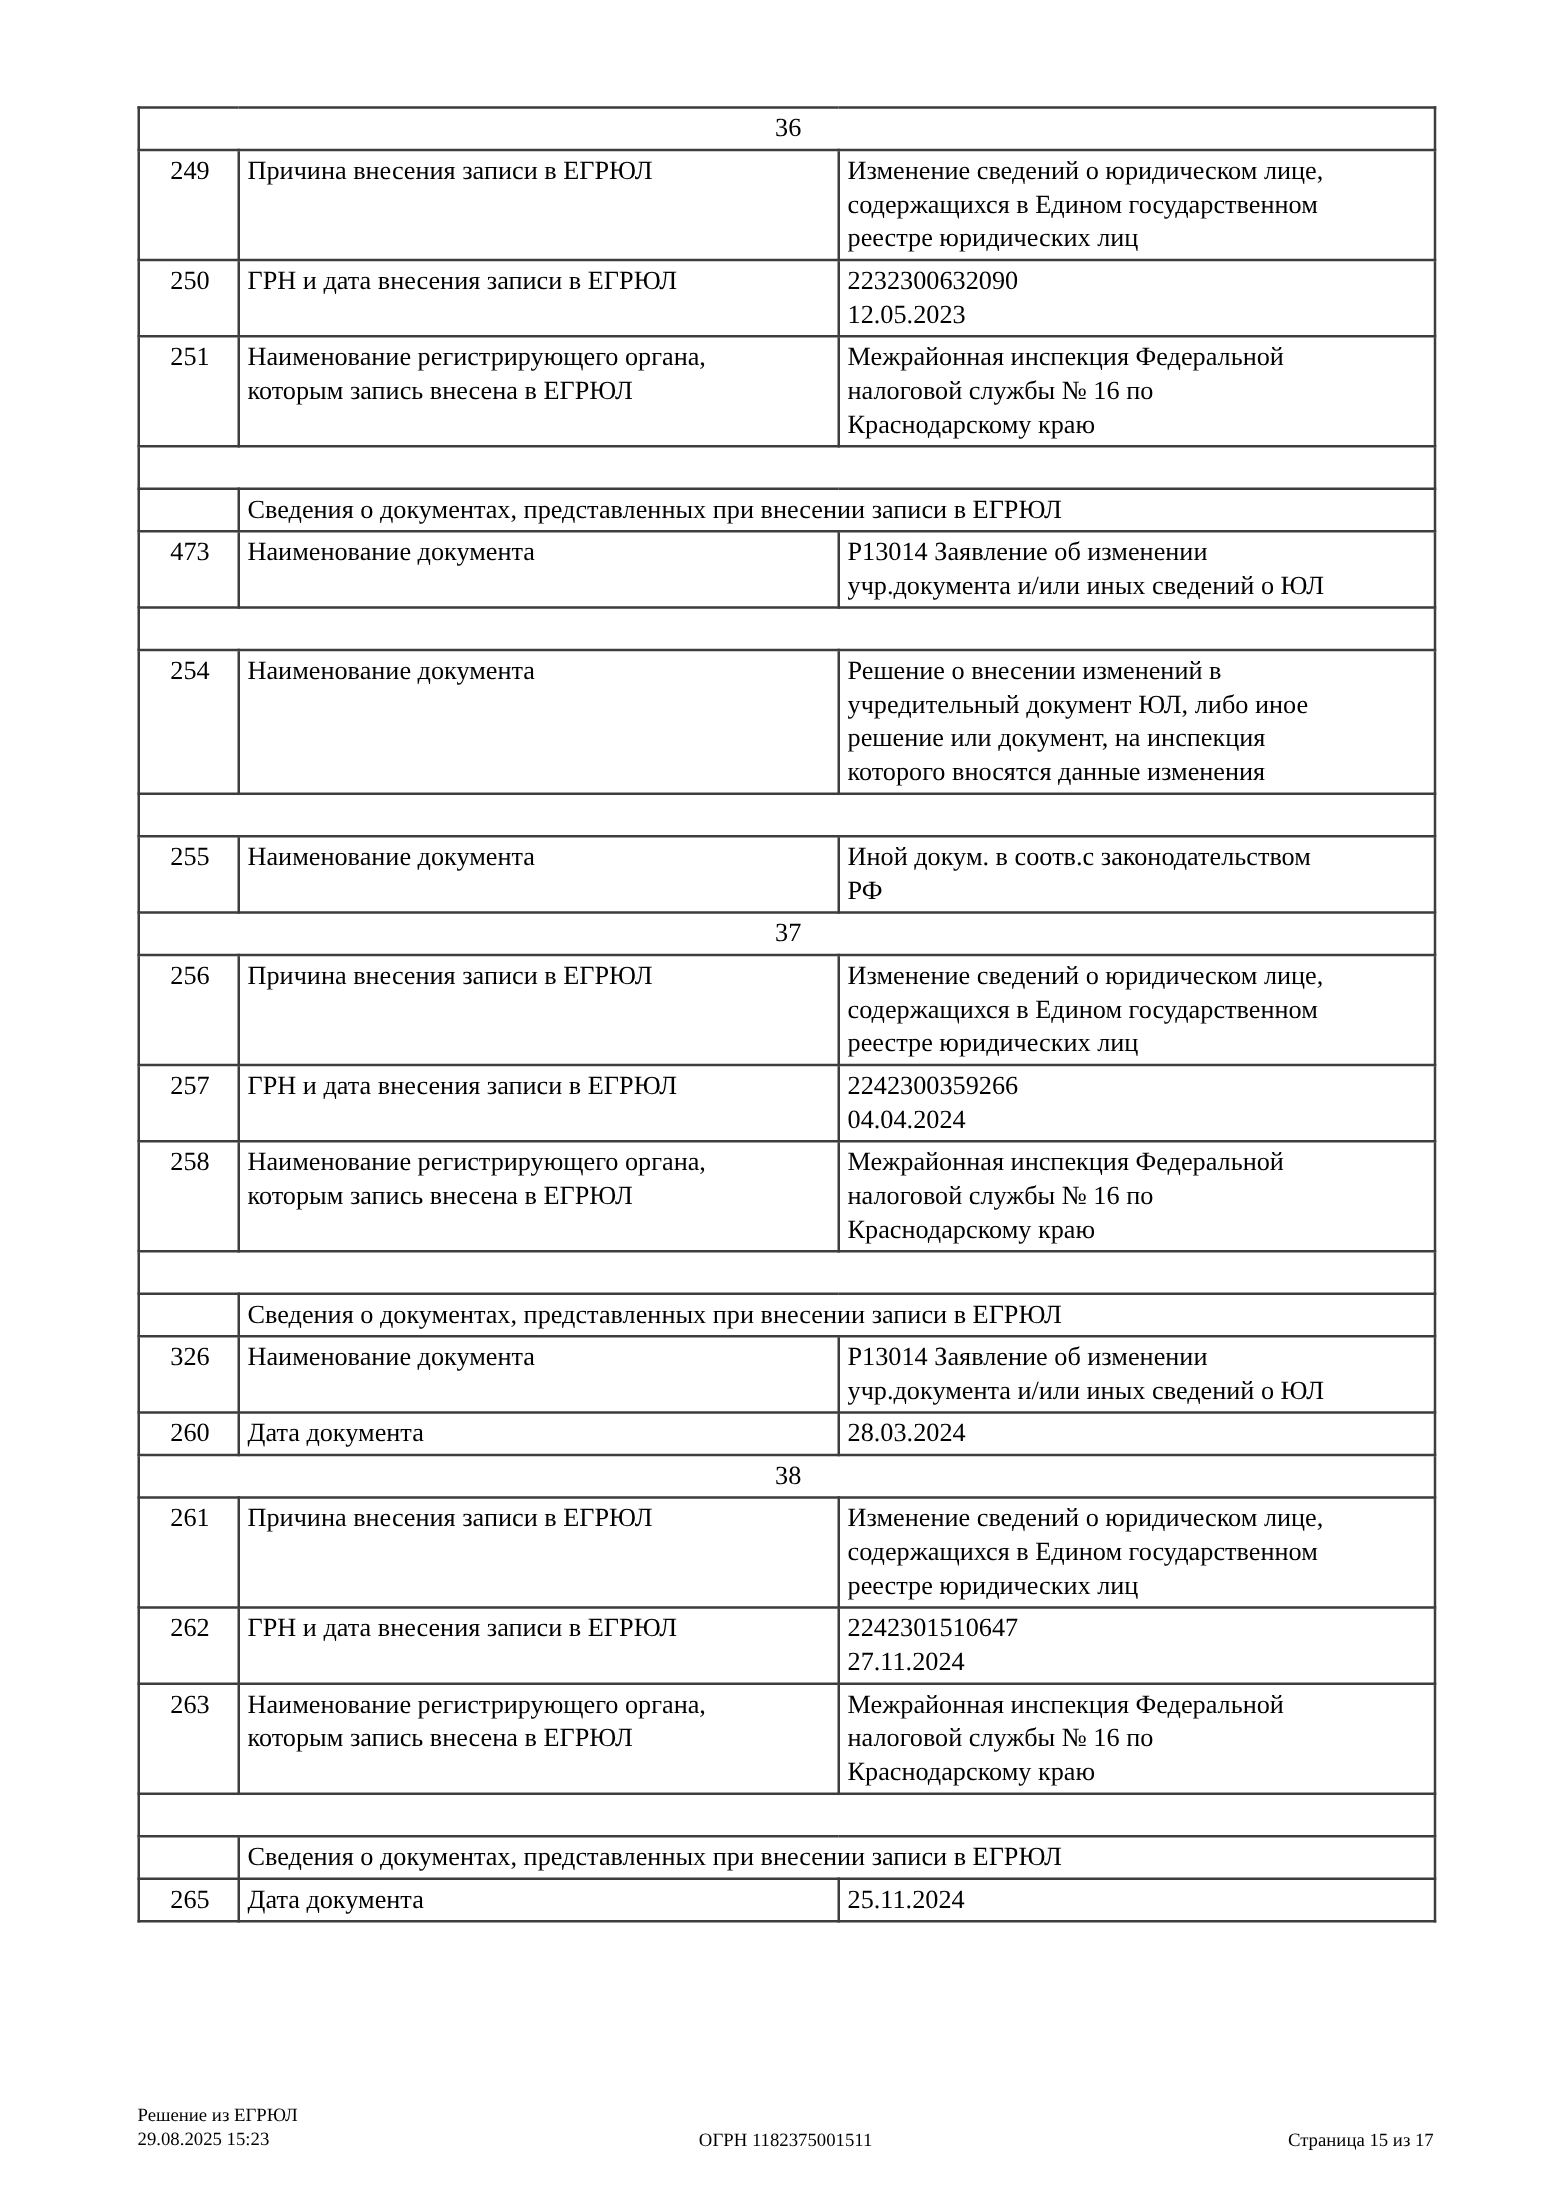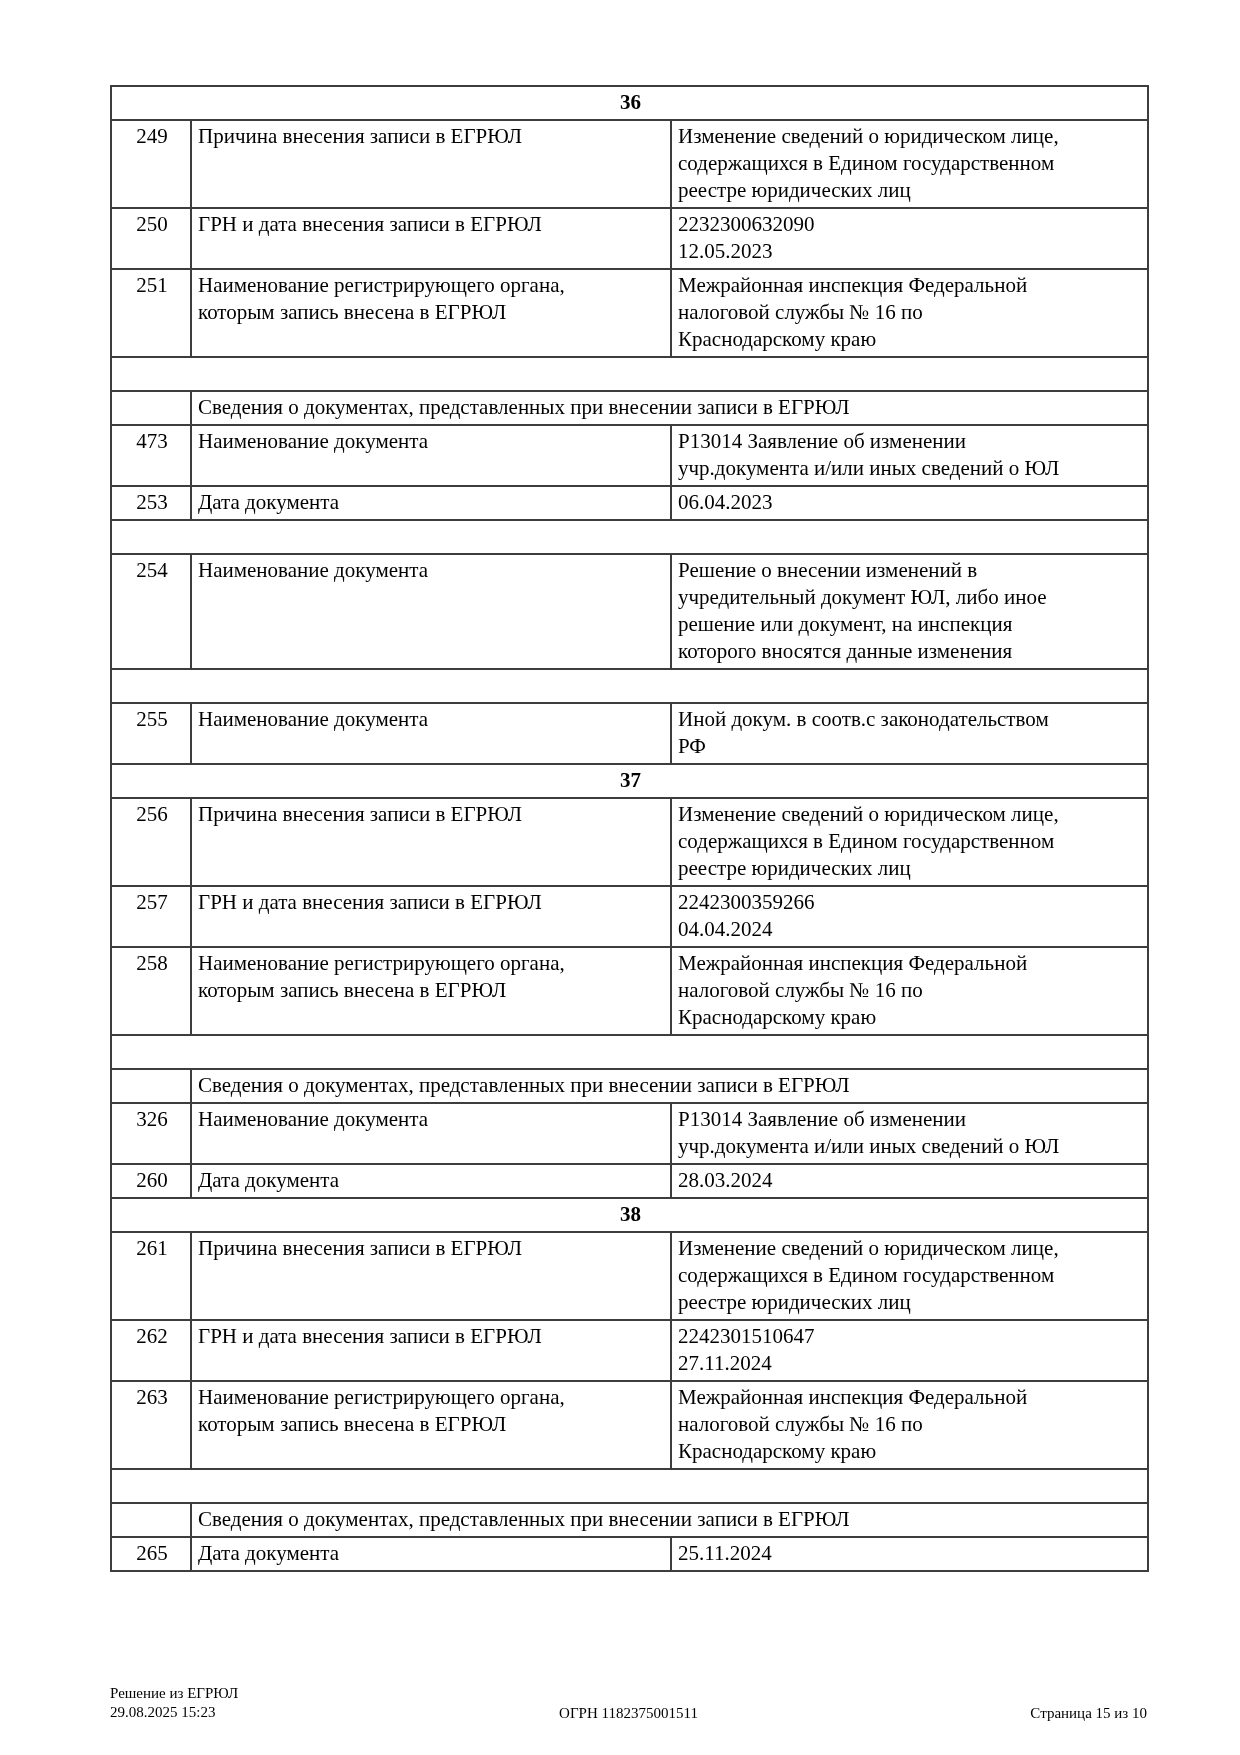--- a/index.html
+++ b/index.html
@@ -34,21 +34,21 @@
   td.num-cell {
     text-align: center;
     padding-left: 0;
     padding-right: 0;
   }
   td.label-cell, td.value-cell {
     white-space: pre-line;
   }
   td.section-cell {
     text-align: center;
-    font-weight: bold;
+    font-weight: normal;
     padding: 3px 100px 3px 0;
   }
   td.spacer-cell {
     height: 27px;
   }
   td.subheader-cell {
     white-space: nowrap;
   }
   .page-footer {
     position: absolute;
@@ -120,25 +120,20 @@
         <td class="num-cell"></td>
         <td colspan="2" class="subheader-cell">Сведения о документах, представленных при внесении записи в ЕГРЮЛ</td>
       </tr>
       <tr>
         <td class="num-cell">473</td>
         <td class="label-cell">Наименование документа</td>
         <td class="value-cell">Р13014 Заявление об изменении
 учр.документа и/или иных сведений о ЮЛ</td>
       </tr>
       <tr>
-        <td class="num-cell">253</td>
-        <td class="label-cell">Дата документа</td>
-        <td class="value-cell">06.04.2023</td>
-      </tr>
-      <tr>
         <td colspan="3" class="spacer-cell"></td>
       </tr>
       <tr>
         <td class="num-cell">254</td>
         <td class="label-cell">Наименование документа</td>
         <td class="value-cell">Решение о внесении изменений в
 учредительный документ ЮЛ, либо иное
 решение или документ, на инспекция
 которого вносятся данные изменения</td>
       </tr>
@@ -231,14 +226,14 @@
       </tr>
     </tbody>
 </table>
 
 <div class="page-footer">
   <div class="footer-left">
     <span>Решение из ЕГРЮЛ</span>
     <span>29.08.2025 15:23</span>
   </div>
   <div class="footer-center">ОГРН 1182375001511</div>
-  <div class="footer-right">Страница 15 из 10</div>
+  <div class="footer-right">Страница 15 из 17</div>
 </div>
 
 </body></html>

